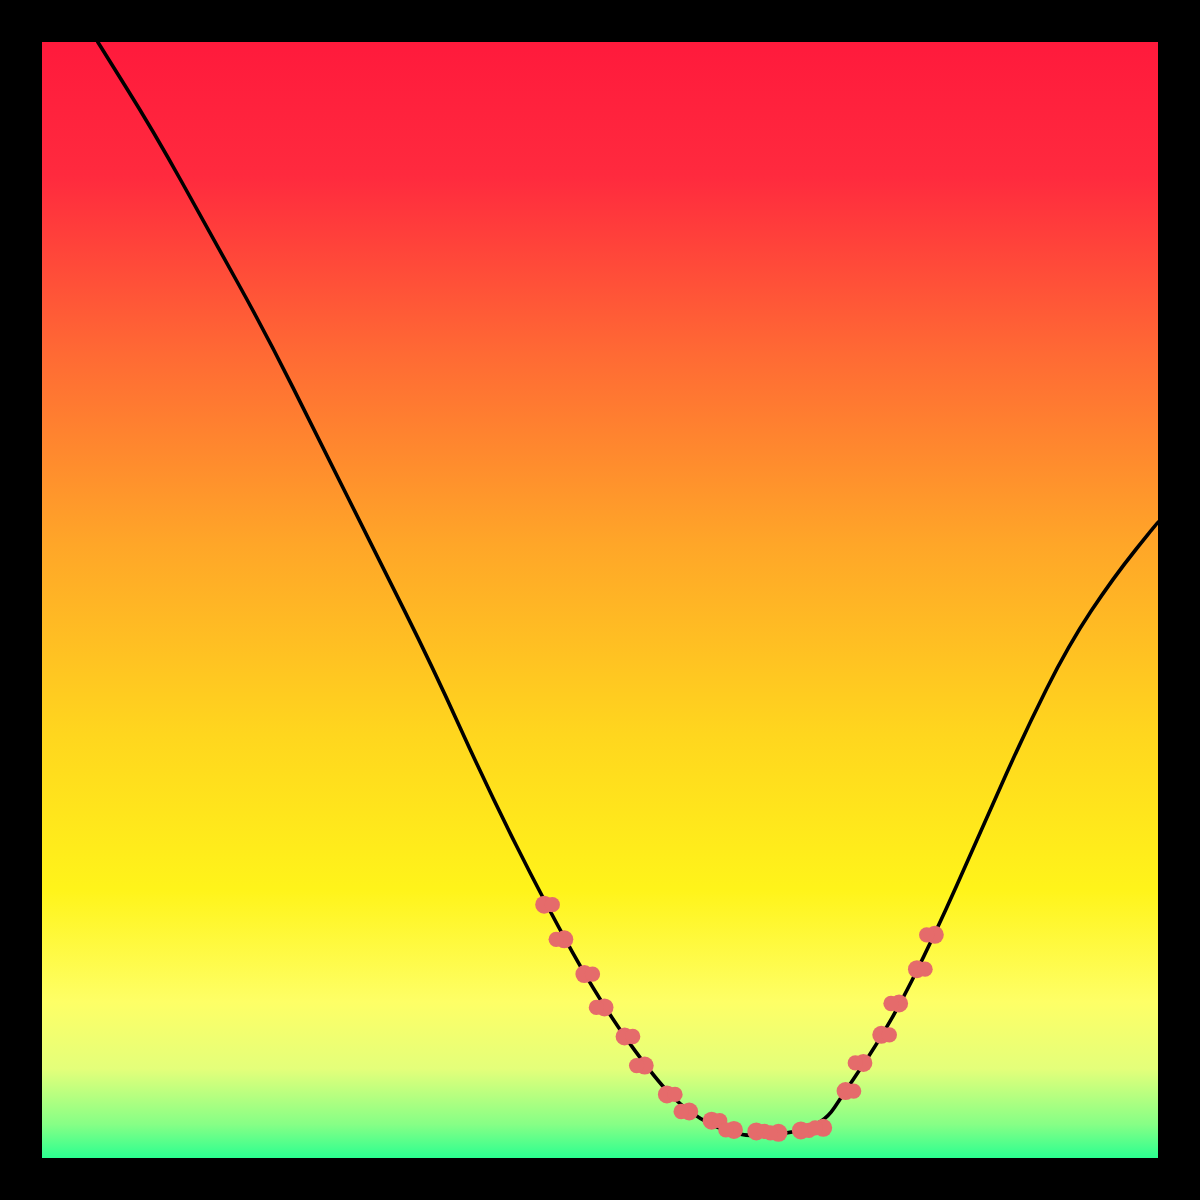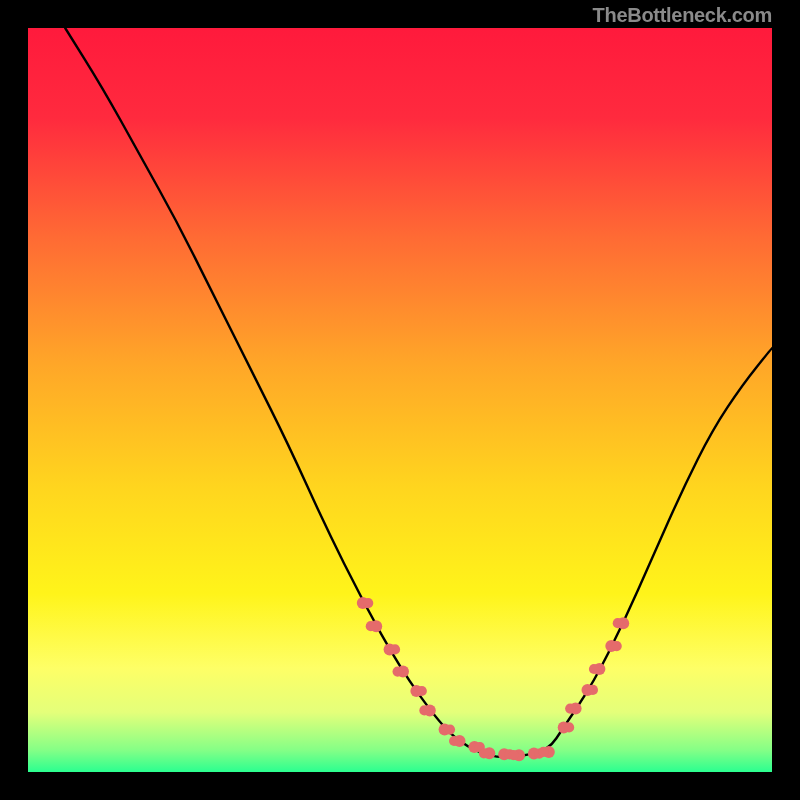--- a/index.html
+++ b/index.html
@@ -46,21 +46,20 @@
   }
   svg {
     display: block;
   }
 </style>
 </head>
 <body>
 
 <div class="outer">
 
-  <div class="attribution">TheBottleneck.com</div>
 
   <div class="plot-frame">
     <div class="plot-area">
       <svg id="chart-svg" width="744" height="744" viewBox="0 0 744 744">
         <defs>
           <linearGradient id="bg-grad" x1="0" y1="0" x2="0" y2="1">
               <stop offset="0.0%" stop-color="#ff1a3c"></stop>
               <stop offset="12.0%" stop-color="#ff2a3e"></stop>
               <stop offset="28.0%" stop-color="#ff6a34"></stop>
               <stop offset="45.0%" stop-color="#ffa628"></stop>

